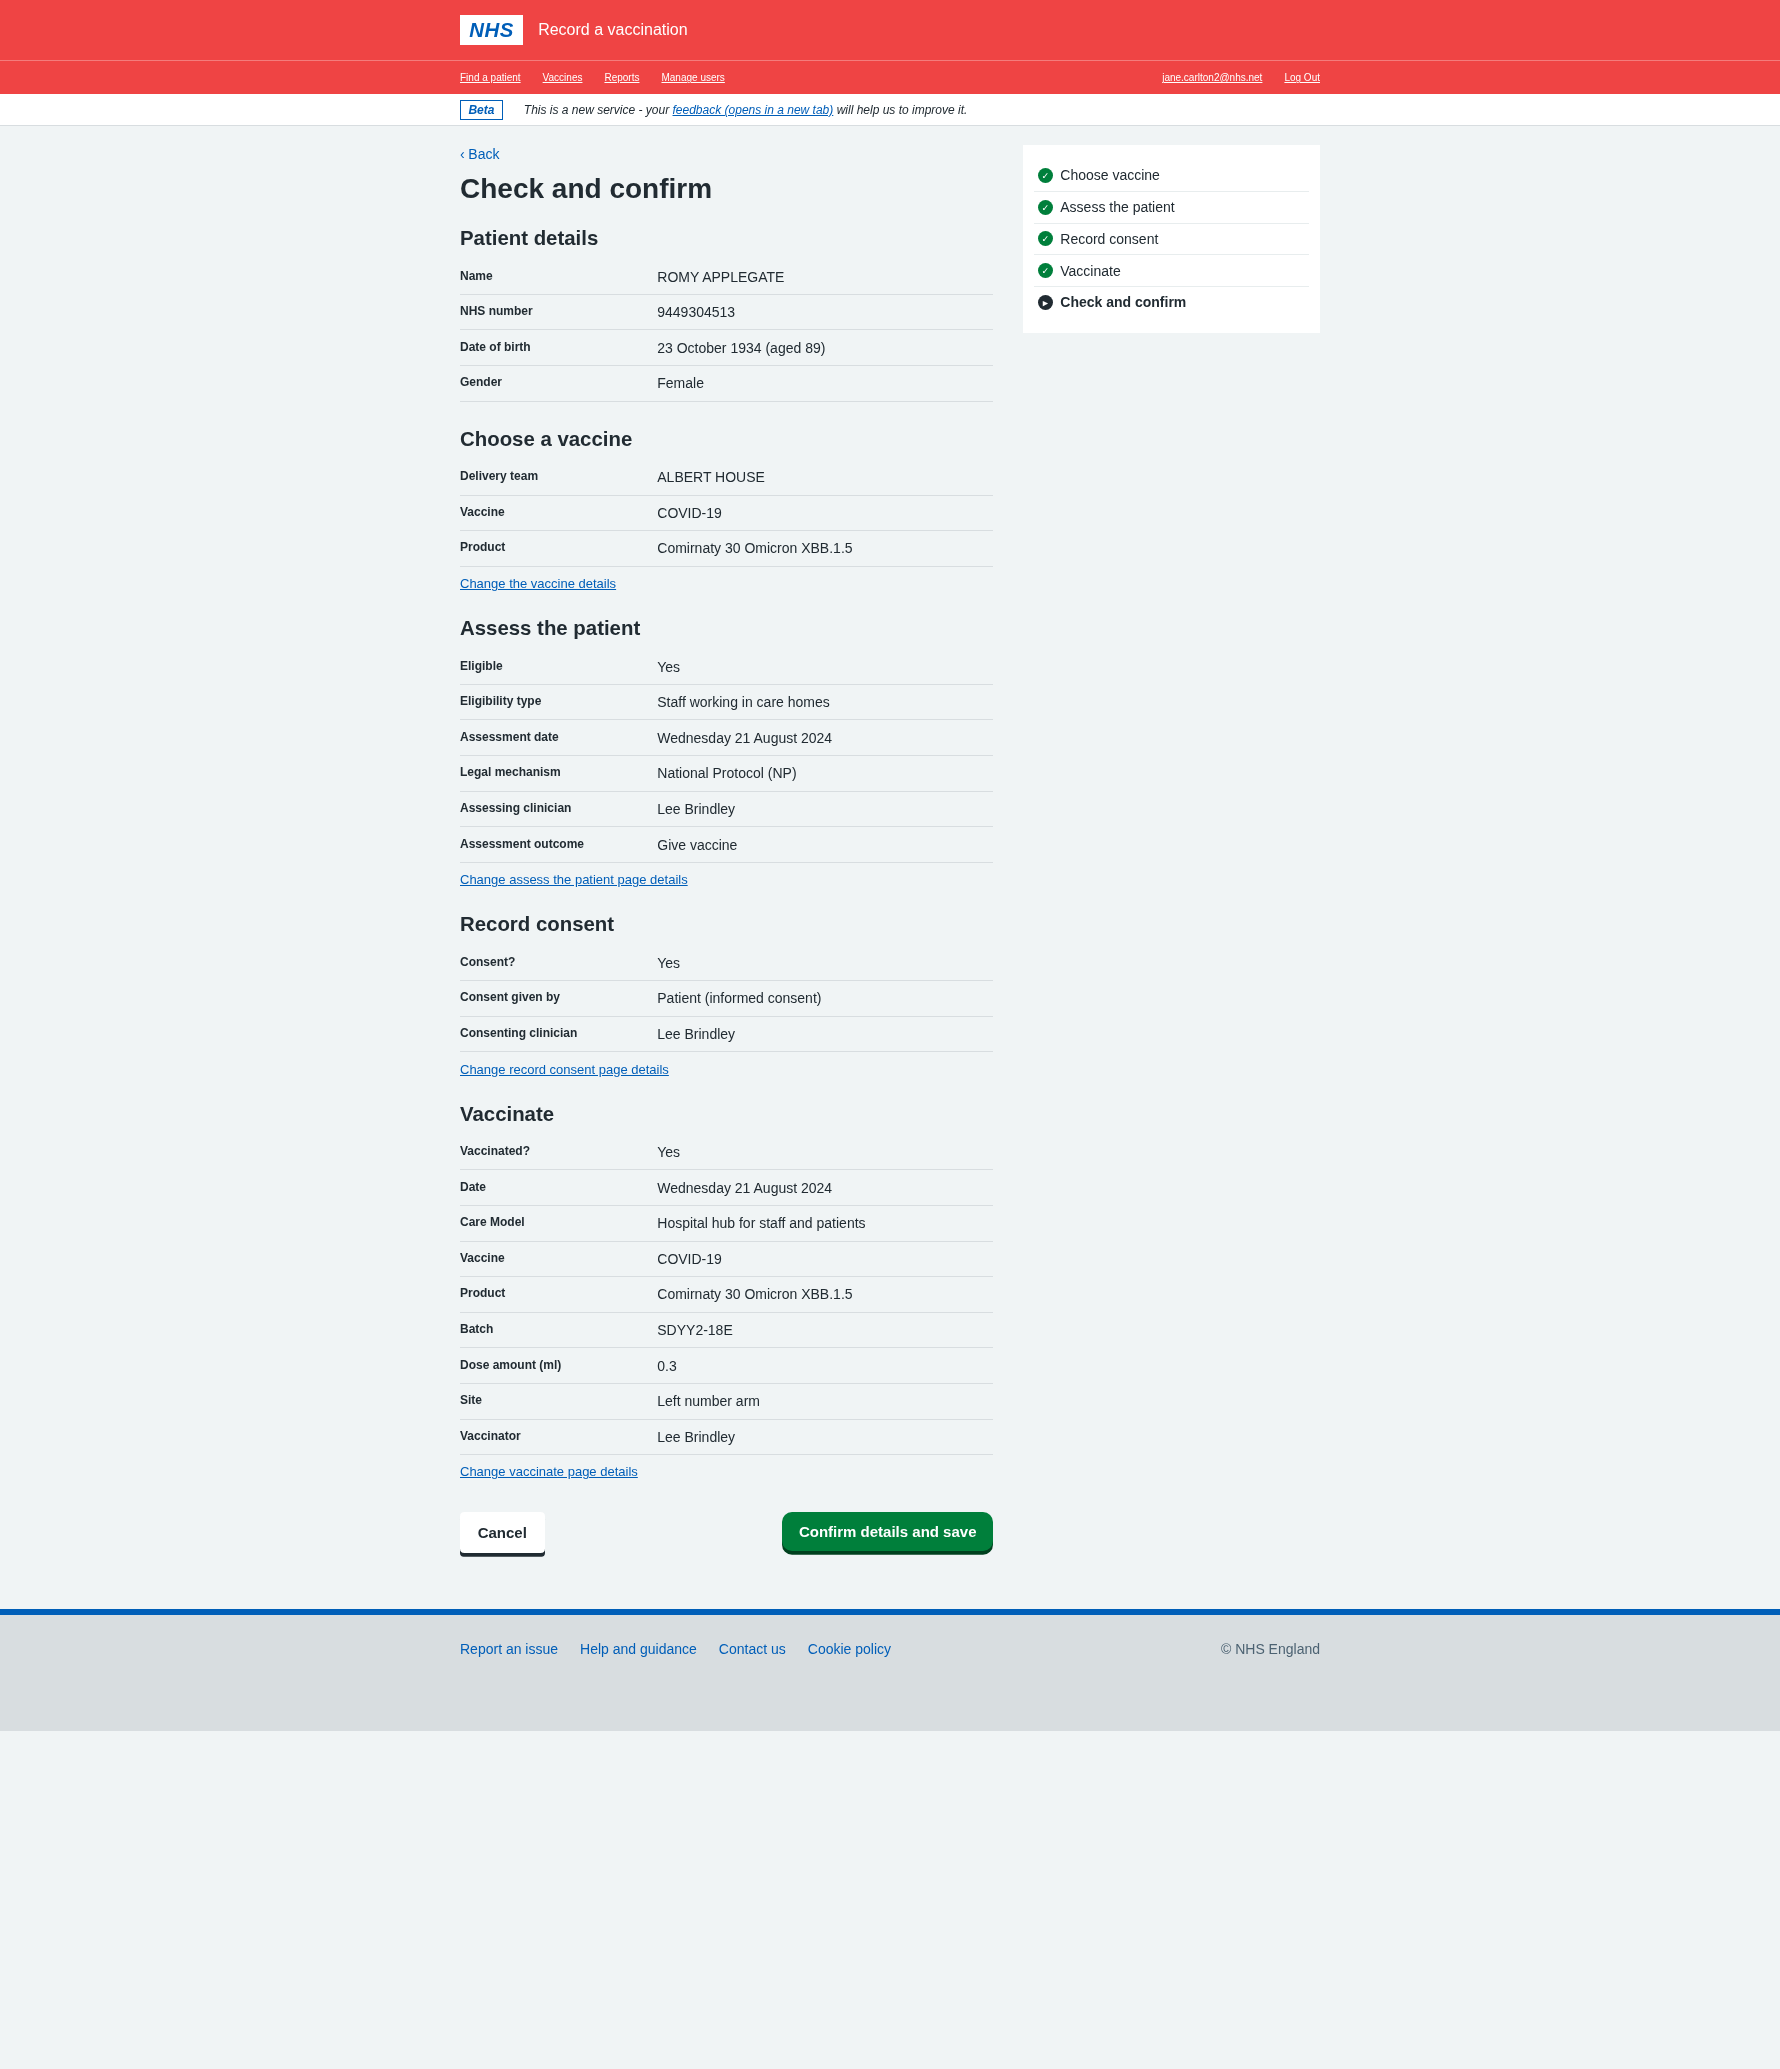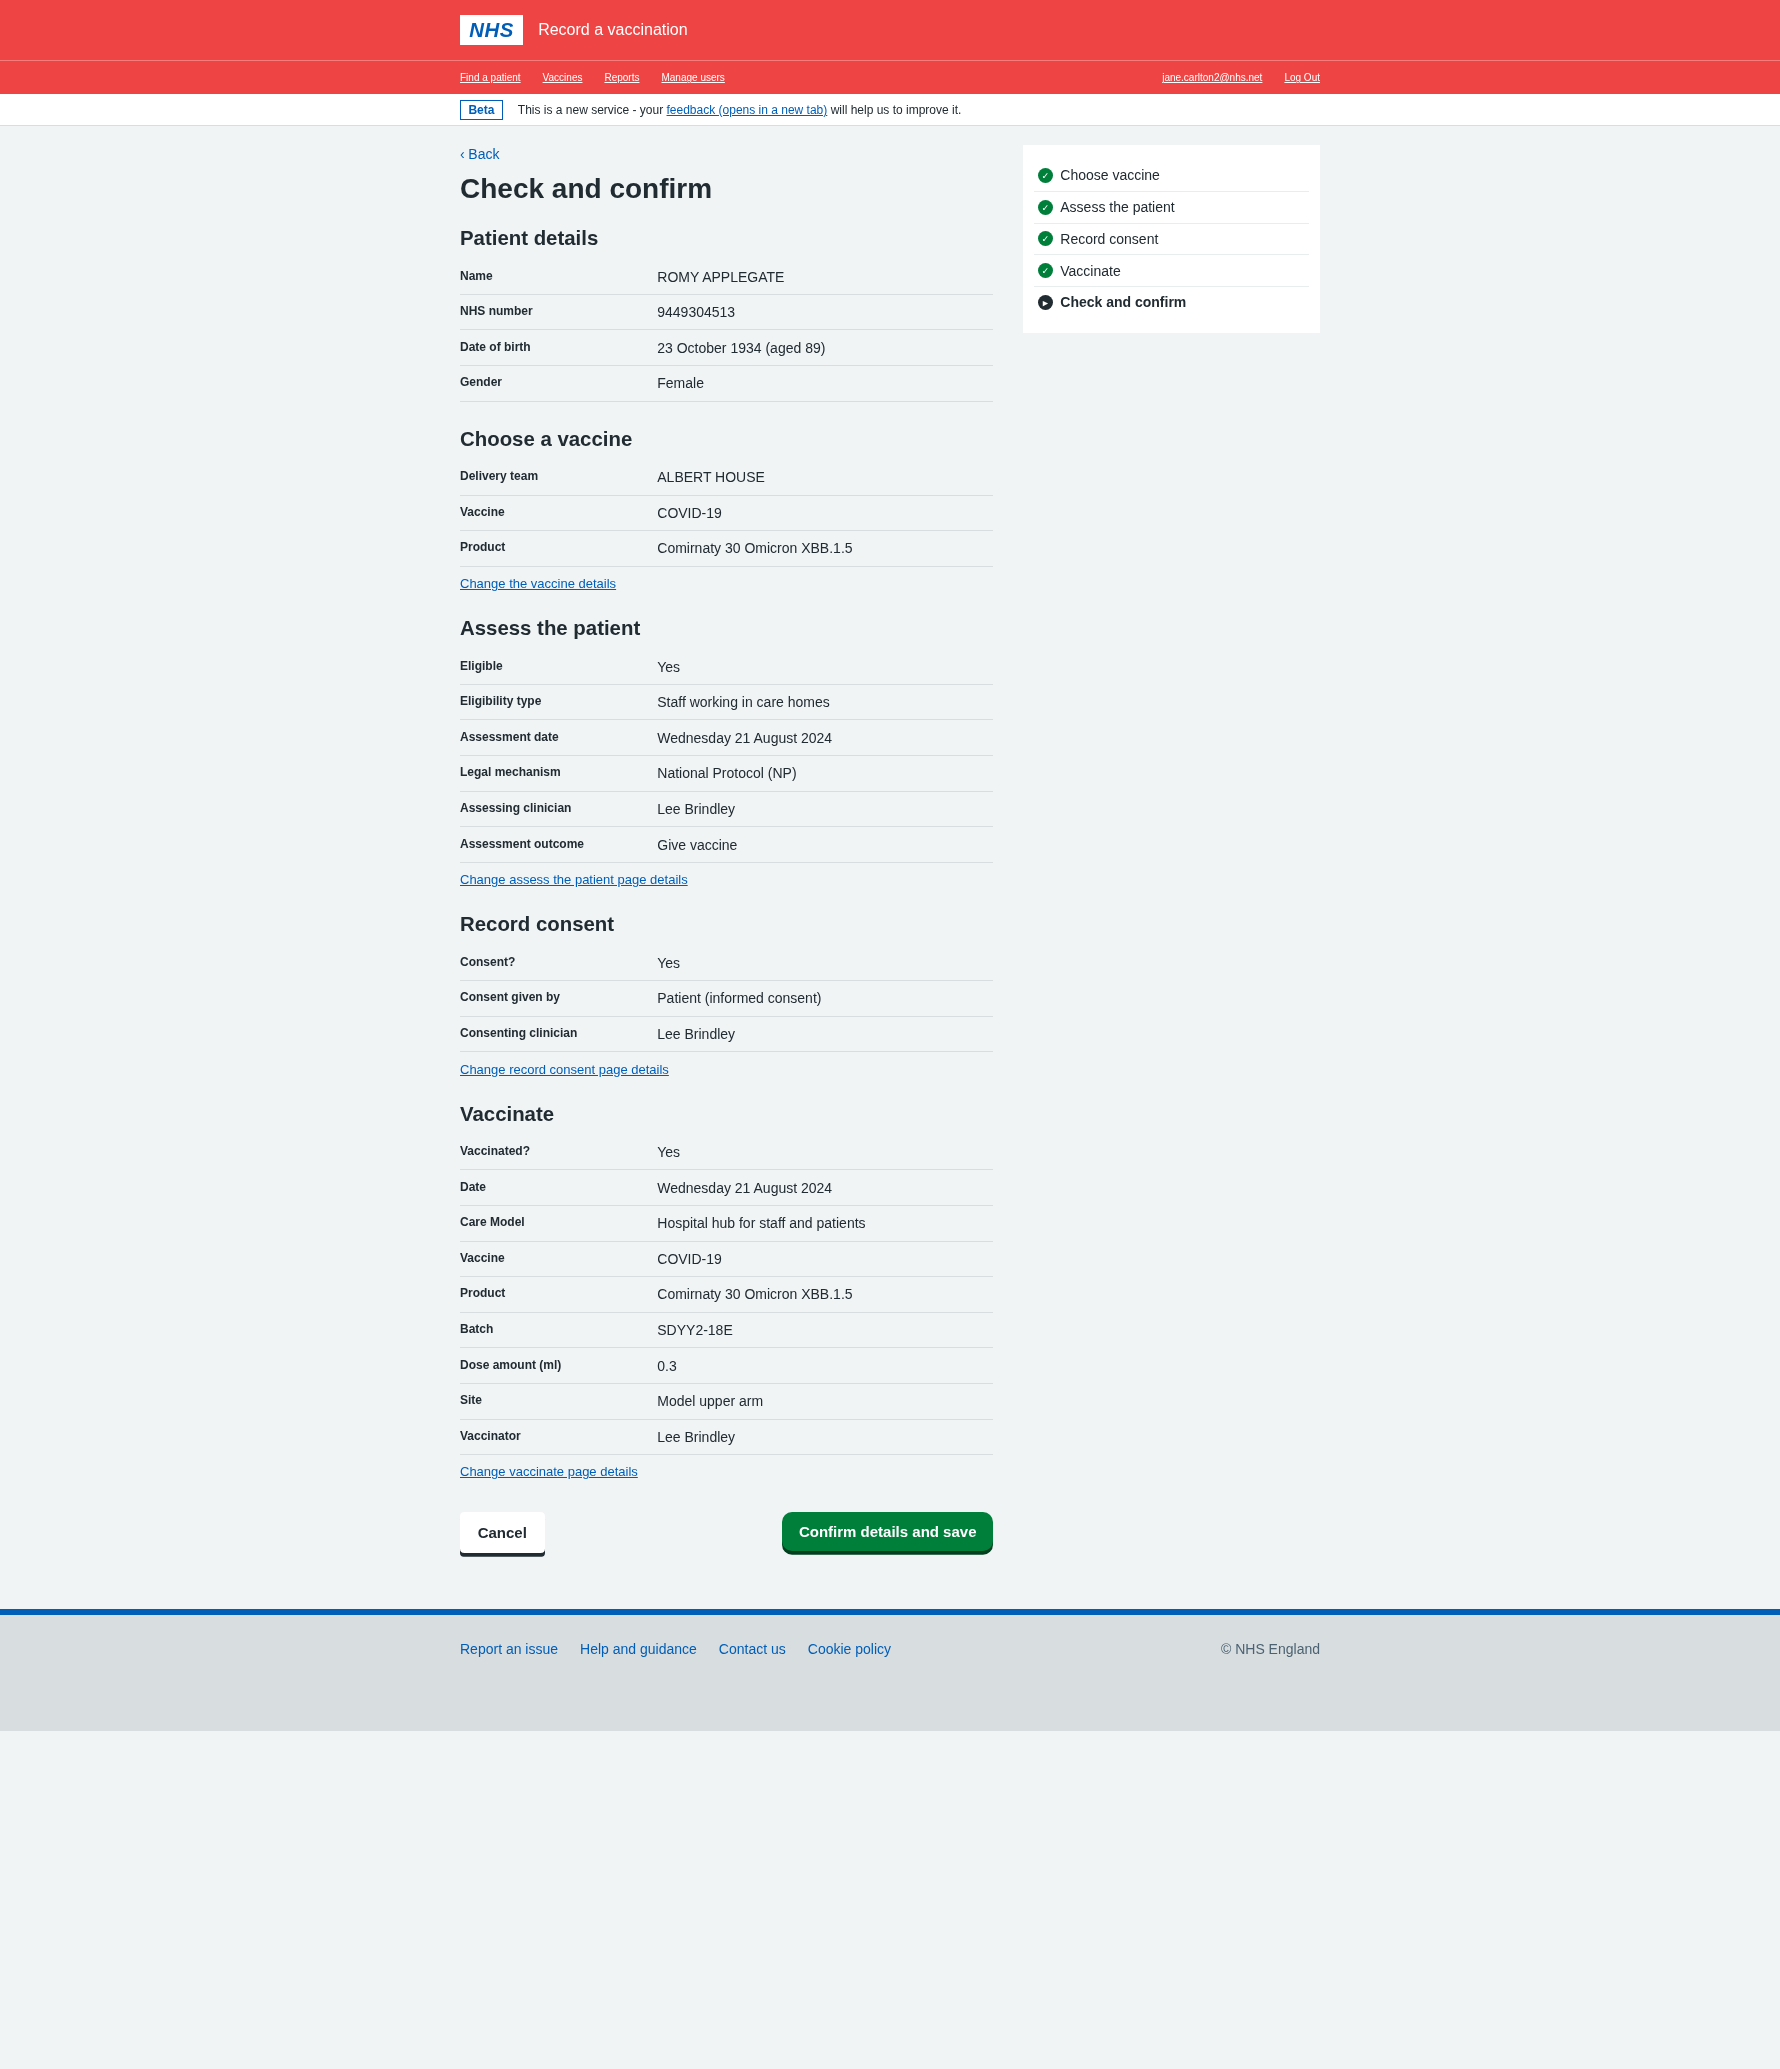--- a/index.html
+++ b/index.html
@@ -9,21 +9,21 @@
     max-width: 890px; margin: 0 auto; padding-left: 15px; padding-right: 15px;
   }
   .header-inner { display: flex; align-items: center; padding-top: 15px; padding-bottom: 15px; }
   .nhs-logo-box { background: #fff; color: #005eb8; font-weight: bold; font-style: italic; font-size: 20.4px; padding: 3.7px 9.3px; letter-spacing: 0.5px; }
   .service-name { margin-left: 15px; font-size: 16px; }
   .nav-bar { border-top: 0.9px solid rgba(255,255,255,0.3); }
   .nav-inner { display: flex; justify-content: space-between; padding-top: 11px; padding-bottom: 11px; }
   .nav-left, .nav-right { display: flex; gap: 22px; }
   .nav-link { color: #fff; font-size: 10px; text-decoration: underline; cursor: pointer; text-align: center; }
   .phase-banner { background: #fff; border-bottom: 0.9px solid #d8dde0; padding-top: 5.6px; padding-bottom: 5.6px; }
-  .phase-inner { display: flex; align-items: center; gap: 15px; font-size: 12px; }
+  .phase-inner { display: flex; align-items: center; gap: 21px; font-size: 12px; font-style: italic; }
   .phase-tag { border: 1.9px solid #005eb8; color: #005eb8; padding: 1.9px 7.4px; font-weight: bold; }
   .phase-inner a { color: #005eb8; text-decoration: underline; cursor: pointer; }
   .main { padding-top: 18.6px; padding-bottom: 56px; }
   .main-inner { display: flex; gap: 30px; align-items: flex-start; }
   .content { flex: 0 0 62%; }
   .side { flex: 1; }
   .back-link { color: #005eb8; font-size: 14px; text-decoration: none; cursor: pointer; display: inline-flex; align-items: center; gap: 3.7px; margin-bottom: 11px; }
   h1 { font-size: 28px; font-weight: bold; margin-bottom: 22px; }
   h2 { font-size: 20.4px; font-weight: bold; margin-top: 26px; margin-bottom: 9.3px; }
   h2.first { margin-top: 7.4px; }
@@ -199,21 +199,21 @@
           <div class="sum-row">
             <div class="sum-key">Batch</div>
             <div class="sum-val">SDYY2-18E</div>
           </div>
           <div class="sum-row">
             <div class="sum-key">Dose amount (ml)</div>
             <div class="sum-val">0.3</div>
           </div>
           <div class="sum-row">
             <div class="sum-key">Site</div>
-            <div class="sum-val">Model upper arm</div>
+            <div class="sum-val">Left number arm</div>
           </div>
           <div class="sum-row">
             <div class="sum-key">Vaccinator</div>
             <div class="sum-val">Lee Brindley</div>
           </div>
         </div>
       <a class="change-link">Change vaccinate page details</a>
 
       <div class="actions">
         <button class="btn btn-secondary">Cancel</button>

